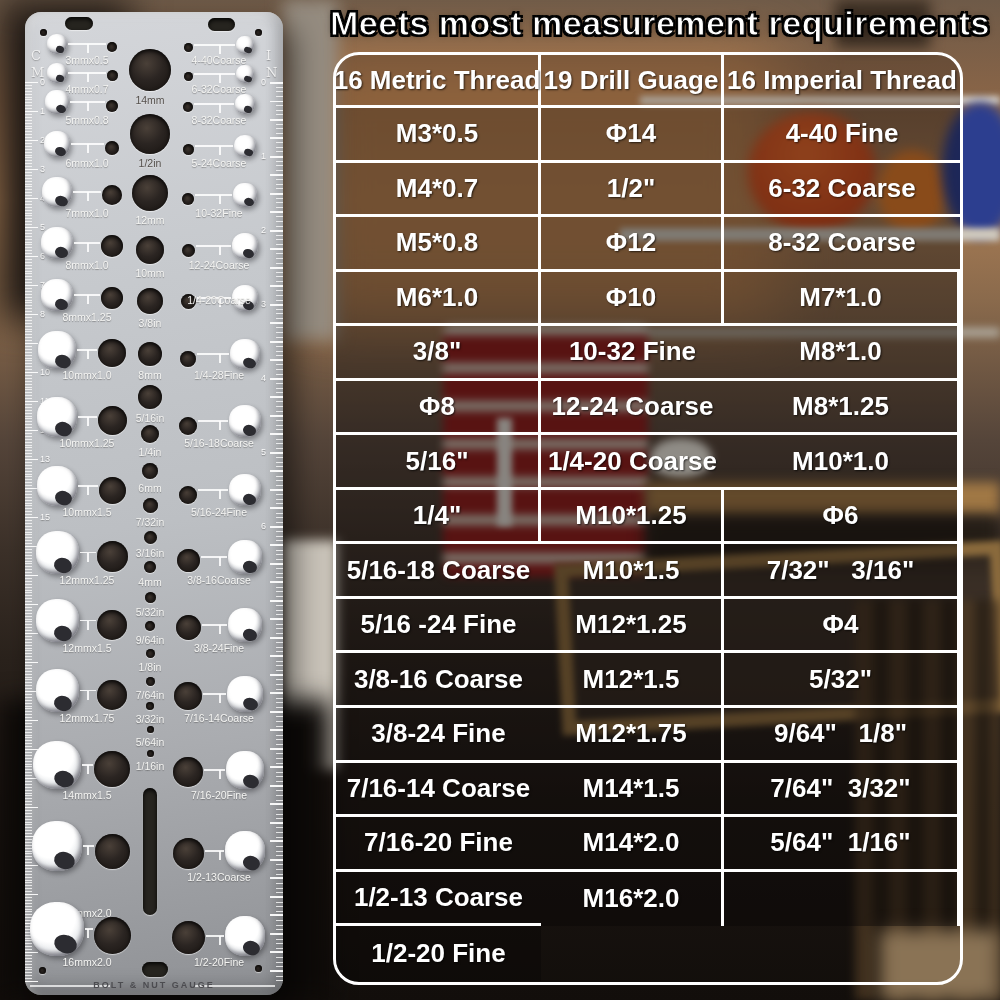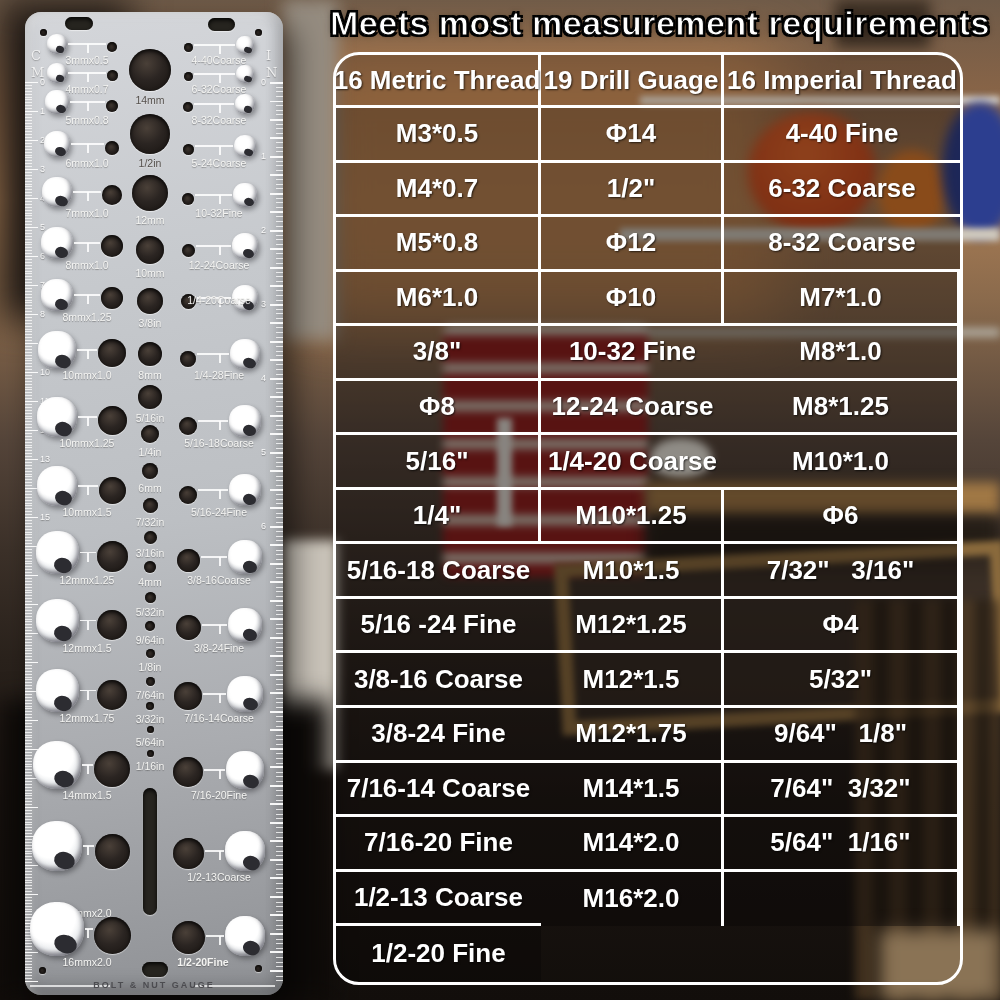--- a/index.html
+++ b/index.html
@@ -332,21 +332,21 @@
       </div>
       <div class="gl" style="left: 179.5px; top: 838.25px; width: 19.5px; height: 1.5px;"></div>
       <div class="gl" style="left: 194px; top: 839px; width: 1.5px; height: 9px;"></div>
       <div class="plate-label" style="left: 134px; top: 859px;">1/2-13Coarse</div>
       <div class="hole" style="left: 146.5px; top: 909px; width: 33px; height: 33px;"></div>
       <div class="stud" style="left: 200px; top: 904px; width: 40px; height: 40px;">
         <div class="notch"></div>
       </div>
       <div class="gl" style="left: 180.5px; top: 923.25px; width: 18.5px; height: 1.5px;"></div>
       <div class="gl" style="left: 194px; top: 924px; width: 1.5px; height: 9px;"></div>
-      <div class="plate-label" style="left: 118px; top: 944px; font-weight: bold;">1/2-20Fine</div>
+      <div class="plate-label" style="left: 134px; top: 944px;">1/2-20Fine</div>
       <div class="hole" style="left: 104px; top: 37px; width: 42px; height: 42px;"></div>
       <div class="plate-label" style="left: 65px; top: 82px; color: rgb(86, 81, 77); text-shadow: rgba(255, 255, 255, 0.35) 0px 1px 1px;">14mm</div>
       <div class="hole" style="left: 105px; top: 102px; width: 40px; height: 40px;"></div>
       <div class="plate-label" style="left: 65px; top: 145px; color: rgb(86, 81, 77); text-shadow: rgba(255, 255, 255, 0.35) 0px 1px 1px;">1/2in</div>
       <div class="hole" style="left: 107px; top: 163px; width: 36px; height: 36px;"></div>
       <div class="plate-label" style="left: 65px; top: 202px;">12mm</div>
       <div class="hole" style="left: 111px; top: 224px; width: 28px; height: 28px;"></div>
       <div class="plate-label" style="left: 65px; top: 255px;">10mm</div>
       <div class="hole" style="left: 112px; top: 276px; width: 26px; height: 26px;"></div>
       <div class="plate-label" style="left: 65px; top: 305px;">3/8in</div>

